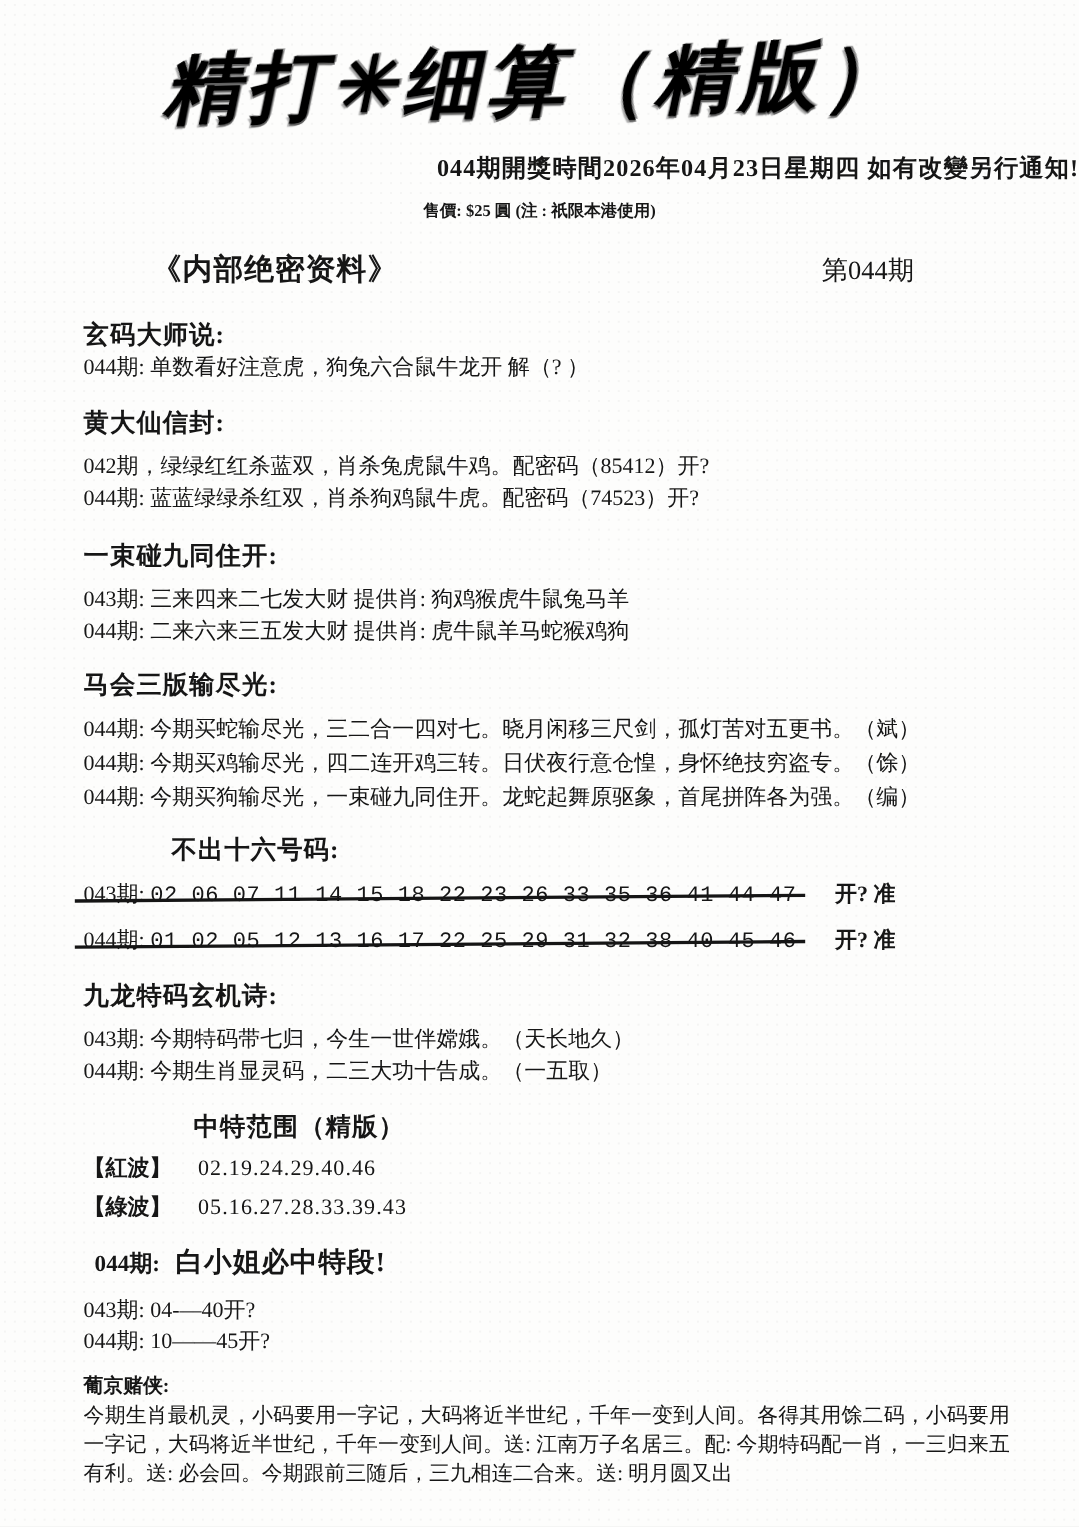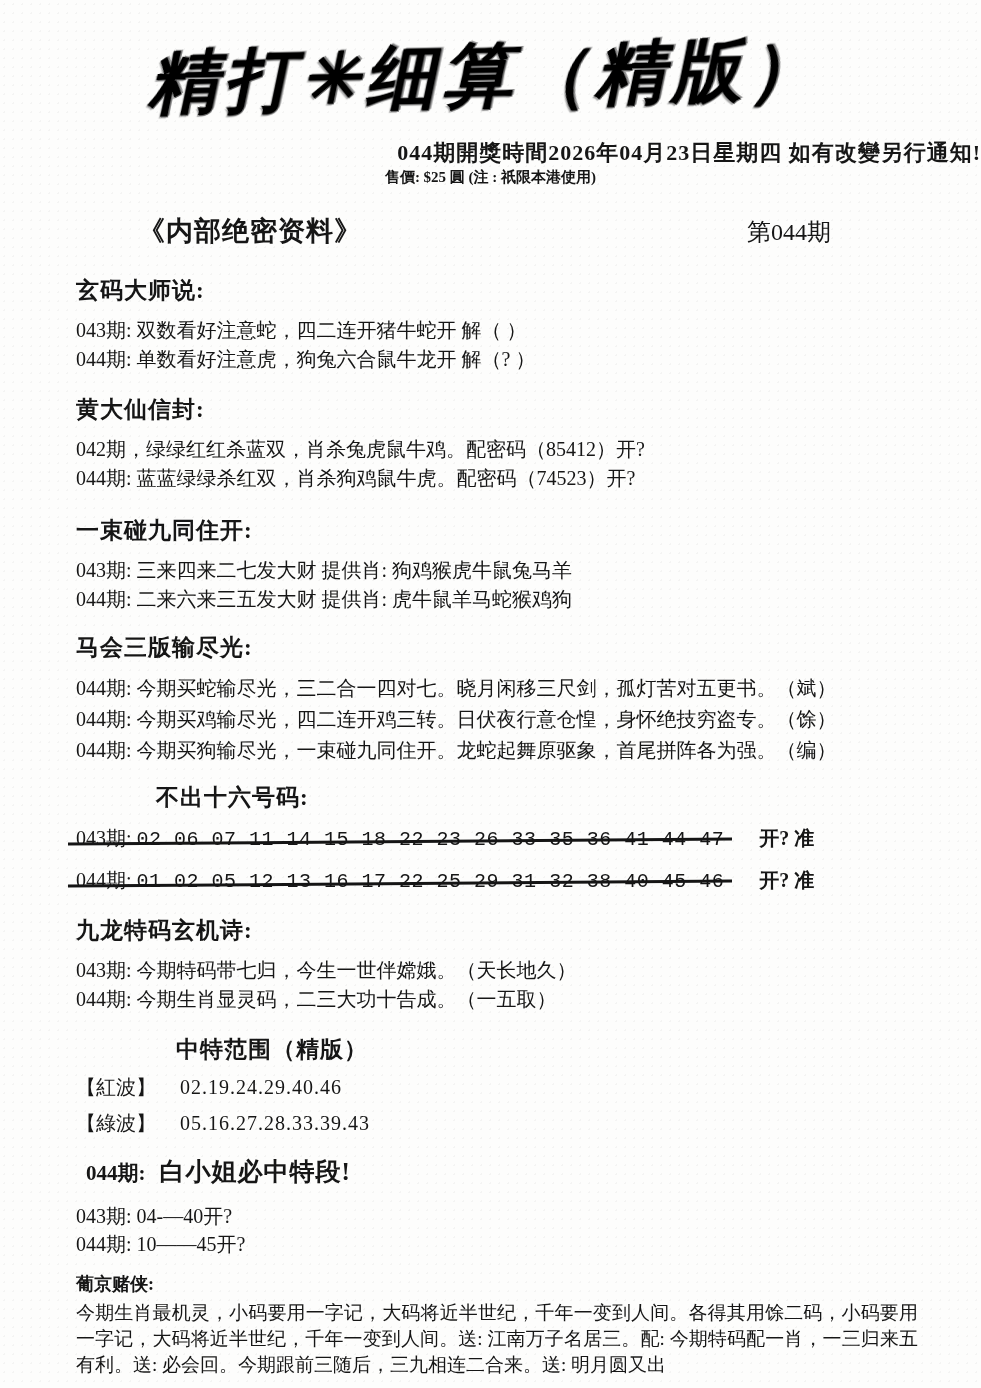--- a/index.html
+++ b/index.html
@@ -16,21 +16,21 @@
   .title-art {
     margin:22px auto 0; height:112px; text-align:center;
     font-size:70px; font-weight:bold; line-height:108px;
     letter-spacing:6px; white-space:nowrap;
     transform:skewX(-13deg) rotate(-1.2deg);
     color:#242424;
     text-shadow:1px 1px 0 #6b6b6b, -1px 2px 1px #9a9a9a, 2px -1px 0 #8a8a8a;
     filter:blur(0.45px) contrast(1.6);
   }
   .draw-info { margin-top:4px; text-align:right; font-size:22px; font-weight:bold; letter-spacing:1px; }
-  .price-note { text-align:center; font-size:15px; font-weight:bold; }
+  .price-note { margin-top:14px; text-align:center; font-size:15px; font-weight:bold; }
   .doc-row { display:flex; justify-content:space-between; align-items:baseline;
              padding:0 150px 0 138px; margin-top:26px; }
   .doc-title { font-size:27px; font-weight:bold; letter-spacing:1px; }
   .issue-no  { font-size:24px; }
   
   .body { padding:0 55px 0 76px; }
   .sec-heading { font-size:23px; font-weight:bold; letter-spacing:1px; }
   .mt26{margin-top:26px;} .mt20{margin-top:20px;} .mt22{margin-top:22px;}
   .mt18{margin-top:18px;} .mt16{margin-top:16px;}
   .tip-line { font-size:20px; line-height:29px; white-space:nowrap; }
@@ -40,21 +40,21 @@
   .indent2 { padding-left:100px; }
   
   .strike-row { margin-top:10px; font-size:20px; line-height:30px; white-space:nowrap; }
   .strike-wrap { position:relative; display:inline-block; padding-right:4px; }
   .strike-wrap .nums { font-family:"Liberation Mono","DejaVu Sans Mono",monospace; font-size:20px; letter-spacing:0.5px; }
   .strike-line { position:absolute; left:-8px; right:-4px; top:52%; height:3px;
                  background:#151515; transform:rotate(-0.45deg); }
   .strike-result { margin-left:26px; font-weight:bold; }
   
   .wave-row { margin-top:9px; font-size:20px; line-height:27px; white-space:nowrap; }
-  .wave-label { font-weight:normal; }
+  .wave-label { font-weight:bold; }
   .wave-nums { font-family:Liberation Serif, serif; letter-spacing:1px; margin-left:19px; }
   
   .bai-heading { margin-top:18px; padding-left:10px; white-space:nowrap; }
   .bai-label { font-size:21px; font-weight:bold; }
   .bai-phrase { font-size:25px; font-weight:bold; margin-left:10px; letter-spacing:1px; }
   .bai-line { font-size:20px; line-height:28px; white-space:nowrap; }
   .bai-first { margin-top:14px; }
   
   .pujing-heading { margin-top:14px; font-size:18px; font-weight:bold; }
   .pujing-para { margin-top:4px; font-size:19px; line-height:26px; text-align:justify; padding-right:8px; }
@@ -69,21 +69,20 @@
   <div class="price-note">售價: $25 圓 (注 : 祇限本港使用)</div>
 
   <div class="doc-row">
     <span class="doc-title">《内部绝密资料》</span>
     <span class="issue-no">第044期</span>
   </div>
 
   <div class="body">
 
     <div class="sec-heading mt26">玄码大师说:</div>
-    <div class="tip-line first">043期: 双数看好注意蛇，四二连开猪牛蛇开 解（  ）</div>
     <div class="tip-line">044期: 单数看好注意虎，狗兔六合鼠牛龙开 解（? ）</div>
 
     <div class="sec-heading mt20">黄大仙信封:</div>
     <div class="tip-line first">042期，绿绿红红杀蓝双，肖杀兔虎鼠牛鸡。配密码（85412）开?</div>
     <div class="tip-line">044期: 蓝蓝绿绿杀红双，肖杀狗鸡鼠牛虎。配密码（74523）开?</div>
 
     <div class="sec-heading mt22">一束碰九同住开:</div>
     <div class="tip-line first">043期: 三来四来二七发大财 提供肖: 狗鸡猴虎牛鼠兔马羊</div>
     <div class="tip-line">044期: 二来六来三五发大财 提供肖: 虎牛鼠羊马蛇猴鸡狗</div>
 

